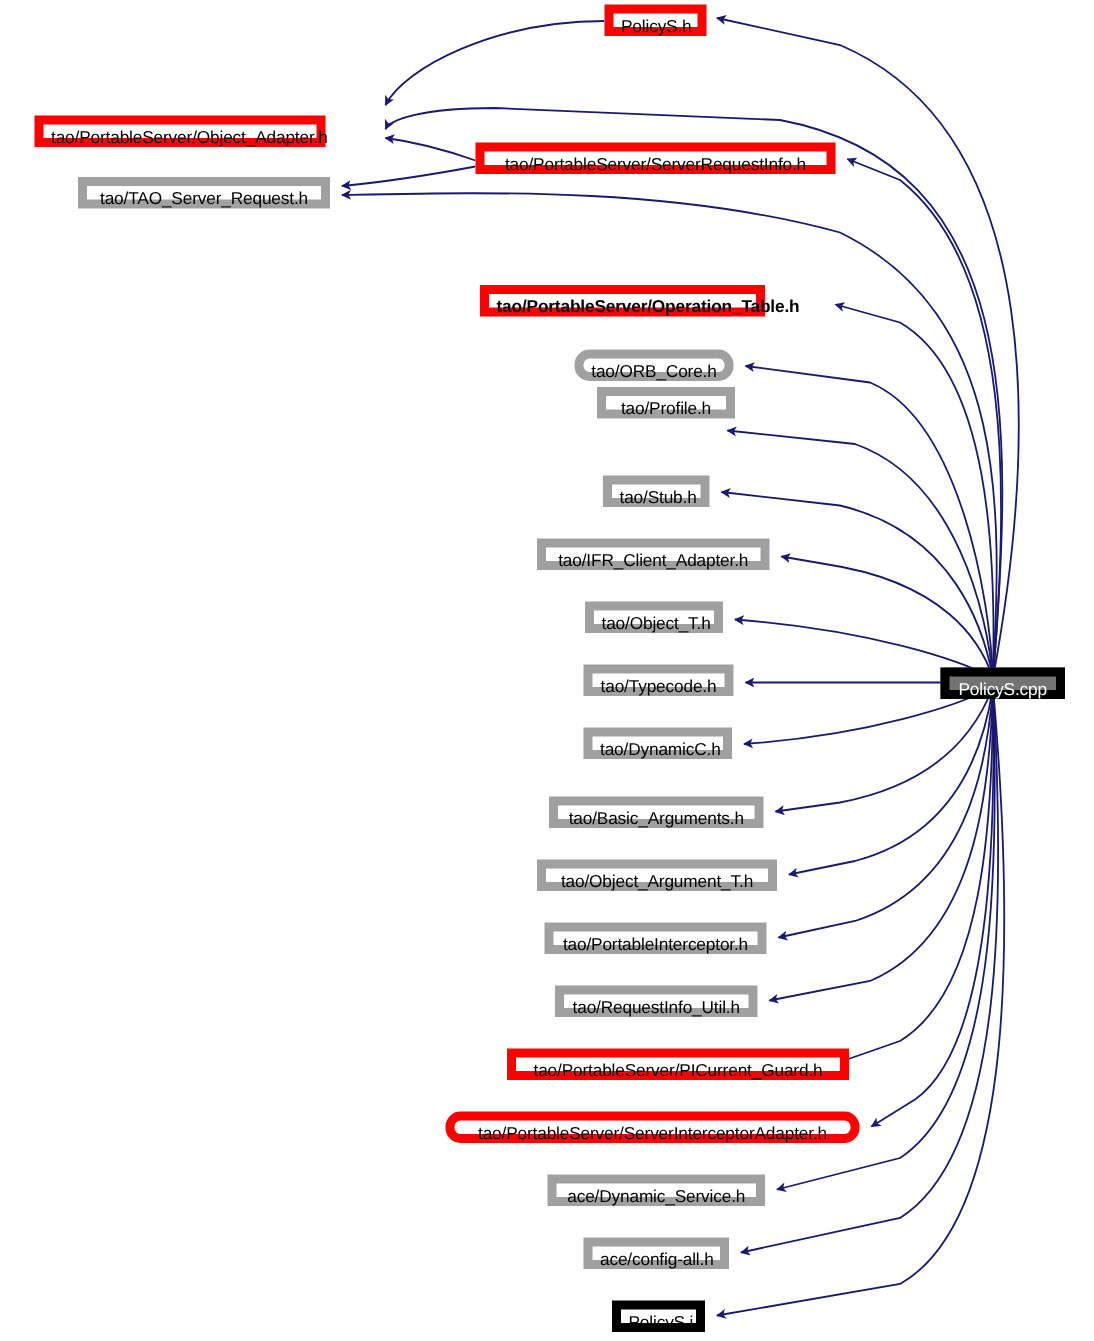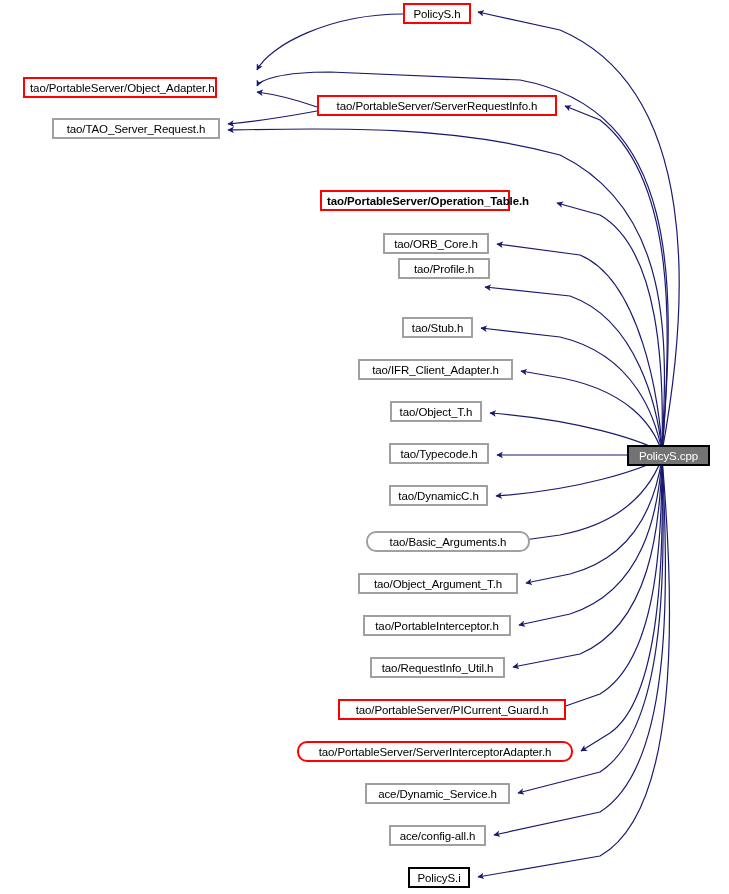--- a/index.html
+++ b/index.html
@@ -30,21 +30,21 @@
     position: absolute;
     box-sizing: border-box;
     height: 21px;
     line-height: 19px;
     padding: 0 5px;
     font-size: 11.5px;
     white-space: nowrap;
     text-align: center;
     background: #ffffff;
     color: #000000;
-    border: 2px solid #b91c1c;
+    border: 6px solid #b91c1c;
     letter-spacing: -0.1px;
   }
   .node.red   { border-color: #ff0000; }
   .node.gray  { border-color: #a0a0a0; }
   .node.black { border-color: #000000; }
   .node.focus {
     background: #737373;
     color: #ffffff;
     border-color: #000000;
   }
@@ -87,28 +87,28 @@
         <path d="M 662,458 C 676,620 678,812 600,856 L 478,877" marker-end="url(#arrow)" stroke="#191970"></path>
       </g>
   </svg>
 
   <div id="node-layer">
       <div class="node red" style="left: 403px; top: 3px; width: 68px;">PolicyS.h</div>
       <div class="node red" style="left: 23px; top: 77px; width: 194px;">tao/PortableServer/Object_Adapter.h</div>
       <div class="node red" style="left: 317px; top: 95px; width: 240px;">tao/PortableServer/ServerRequestInfo.h</div>
       <div class="node gray" style="left: 52px; top: 118px; width: 168px;">tao/TAO_Server_Request.h</div>
       <div class="node red" style="left: 320px; top: 190px; width: 190px; font-weight: bold;">tao/PortableServer/Operation_Table.h</div>
-      <div class="node gray" style="left: 383px; top: 233px; width: 106px;">tao/ORB_Core.h</div>
+      <div class="node gray" style="left: 383px; top: 233px; width: 106px; border-radius: 10px;">tao/ORB_Core.h</div>
       <div class="node gray" style="left: 398px; top: 258px; width: 92px;">tao/Profile.h</div>
       <div class="node gray" style="left: 402px; top: 317px; width: 71px;">tao/Stub.h</div>
       <div class="node gray" style="left: 358px; top: 359px; width: 155px;">tao/IFR_Client_Adapter.h</div>
       <div class="node gray" style="left: 390px; top: 401px; width: 92px;">tao/Object_T.h</div>
       <div class="node gray" style="left: 389px; top: 443px; width: 100px;">tao/Typecode.h</div>
       <div class="node gray" style="left: 389px; top: 485px; width: 99px;">tao/DynamicC.h</div>
-      <div class="node gray" style="left: 366px; top: 531px; width: 164px; border-radius: 10px;">tao/Basic_Arguments.h</div>
+      <div class="node gray" style="left: 366px; top: 531px; width: 143px;">tao/Basic_Arguments.h</div>
       <div class="node gray" style="left: 358px; top: 573px; width: 160px;">tao/Object_Argument_T.h</div>
       <div class="node gray" style="left: 363px; top: 615px; width: 148px;">tao/PortableInterceptor.h</div>
       <div class="node gray" style="left: 370px; top: 657px; width: 135px;">tao/RequestInfo_Util.h</div>
       <div class="node red" style="left: 338px; top: 699px; width: 228px;">tao/PortableServer/PICurrent_Guard.h</div>
       <div class="node red" style="left: 297px; top: 741px; width: 276px; border-radius: 10px;">tao/PortableServer/ServerInterceptorAdapter.h</div>
       <div class="node gray" style="left: 365px; top: 783px; width: 145px;">ace/Dynamic_Service.h</div>
       <div class="node gray" style="left: 389px; top: 825px; width: 97px;">ace/config-all.h</div>
       <div class="node black" style="left: 408px; top: 867px; width: 62px;">PolicyS.i</div>
       <div class="node focus" style="left: 627px; top: 445px; width: 83px;">PolicyS.cpp</div>
     </div>

